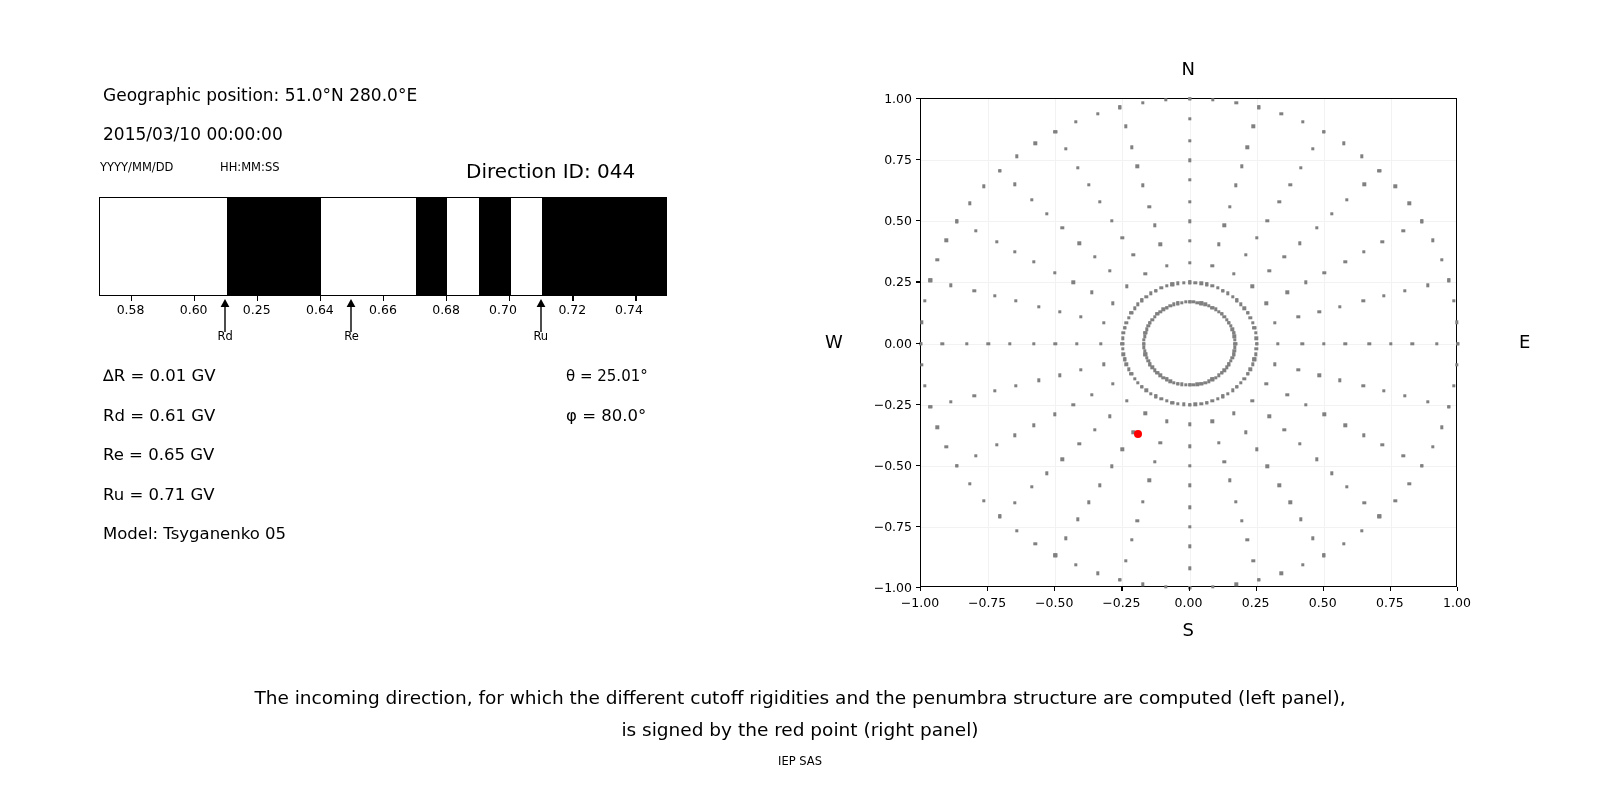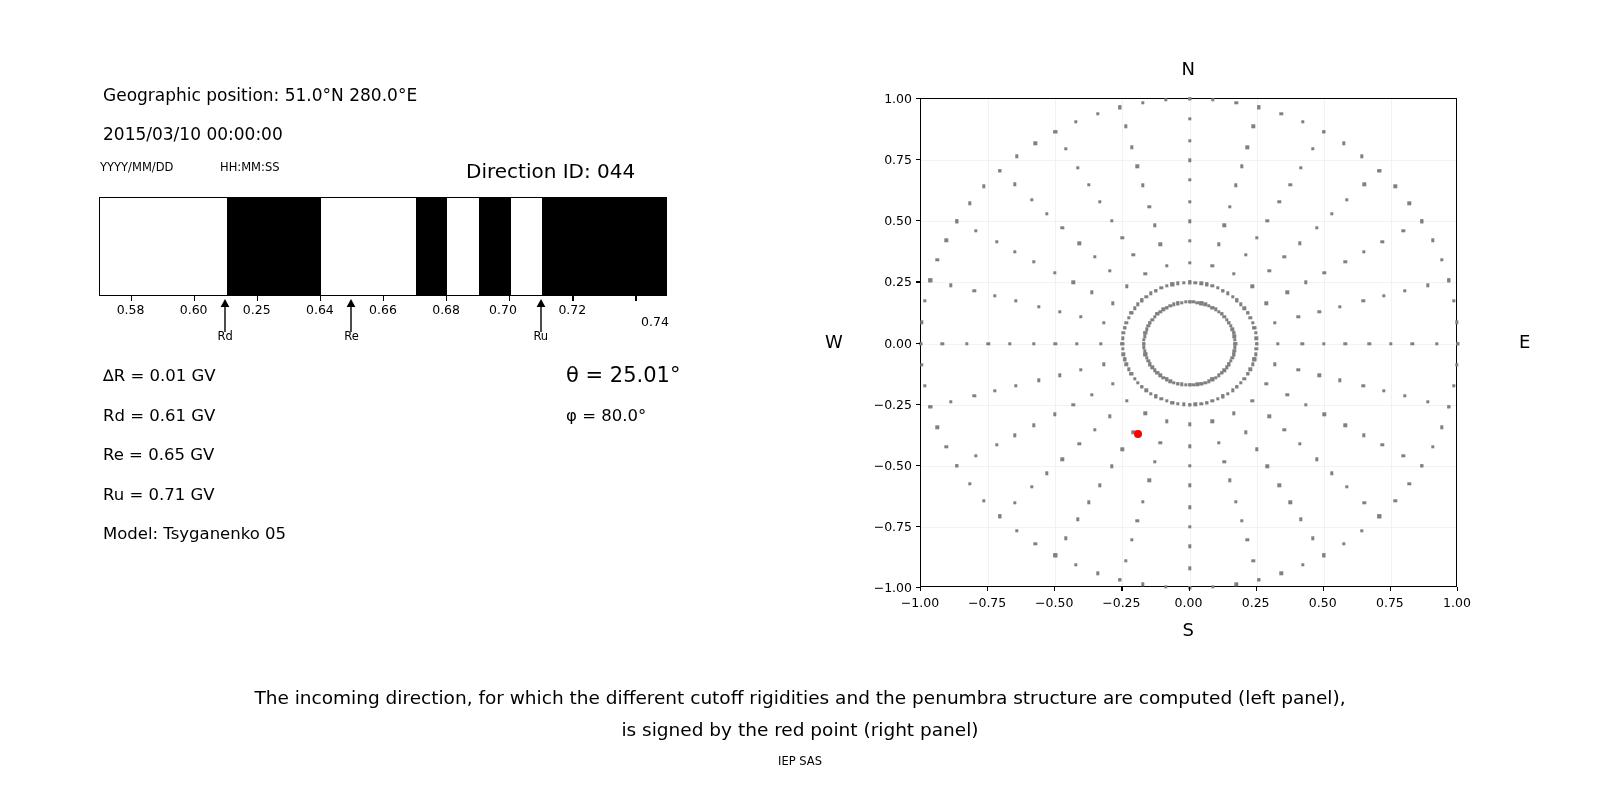--- a/index.html
+++ b/index.html
@@ -104,21 +104,21 @@
       <div class="ticklabel" style="left: 220.889px;">0.64</div>
       <div class="tickmark" style="left: 284px;"></div>
       <div class="ticklabel" style="left: 284px;">0.66</div>
       <div class="tickmark" style="left: 347.111px;"></div>
       <div class="ticklabel" style="left: 347.111px;">0.68</div>
       <div class="tickmark" style="left: 410.222px;"></div>
       <div class="ticklabel" style="left: 404px;">0.70</div>
       <div class="tickmark" style="left: 473.333px;"></div>
       <div class="ticklabel" style="left: 473.333px;">0.72</div>
       <div class="tickmark" style="left: 536.444px;"></div>
-      <div class="ticklabel" style="left: 556px; margin-top: 12px;">0.74</div>
+      <div class="ticklabel" style="left: 530px;">0.74</div>
       <div class="marker" style="left: 126.222px;">
         <svg width="14" height="34" viewBox="0 0 14 34">
           <line x1="7" y1="34" x2="7" y2="6" stroke="#000" stroke-width="1.4"></line>
           <polygon points="7,1 2.6,9 11.4,9" fill="#000"></polygon>
         </svg>
       </div>
       <div class="marker-label" style="left: 126.222px;">Rd</div>
       <div class="marker" style="left: 252.444px;">
         <svg width="14" height="34" viewBox="0 0 14 34">
           <line x1="7" y1="34" x2="7" y2="6" stroke="#000" stroke-width="1.4"></line>
@@ -136,21 +136,21 @@
     </div>
 
   <div class="abs" id="params-left">
       <div class="param-row"><span class="sub">∆</span><span style="font-size: 16.5px; text-align: center;">R = 0.01 GV</span></div>
       <div class="param-row"><span style="font-size: 16.5px;">Rd = 0.61 GV</span></div>
       <div class="param-row"><span style="font-size: 16.5px;">Re = 0.65 GV</span></div>
       <div class="param-row"><span style="font-size: 16.5px;">Ru = 0.71 GV</span></div>
       <div class="param-row"><span style="font-size: 16.5px;">Model: Tsyganenko 05</span></div>
     </div>
   <div class="abs" id="params-right">
-      <div class="param-row"><span style="font-size: 21px; text-align: center;">θ = 25.01°</span></div>
+      <div class="param-row"><span style="font-size: 15px; text-align: center;">θ = 25.01°</span></div>
       <div class="param-row"><span style="font-size: 16.5px;">φ = 80.0°</span></div>
     </div>
 </div>
 
 <div class="abs" id="polar-panel">
   <div id="plot-frame">
       <div class="gridline-v" style="left: 67.125px; background: rgb(242, 242, 242);"></div>
       <div class="gridline-v" style="left: 134.25px; background: rgb(242, 242, 242);"></div>
       <div class="gridline-v" style="left: 201.375px; background: rgb(242, 242, 242);"></div>
       <div class="gridline-v" style="left: 268.5px; background: rgb(242, 242, 242);"></div>

